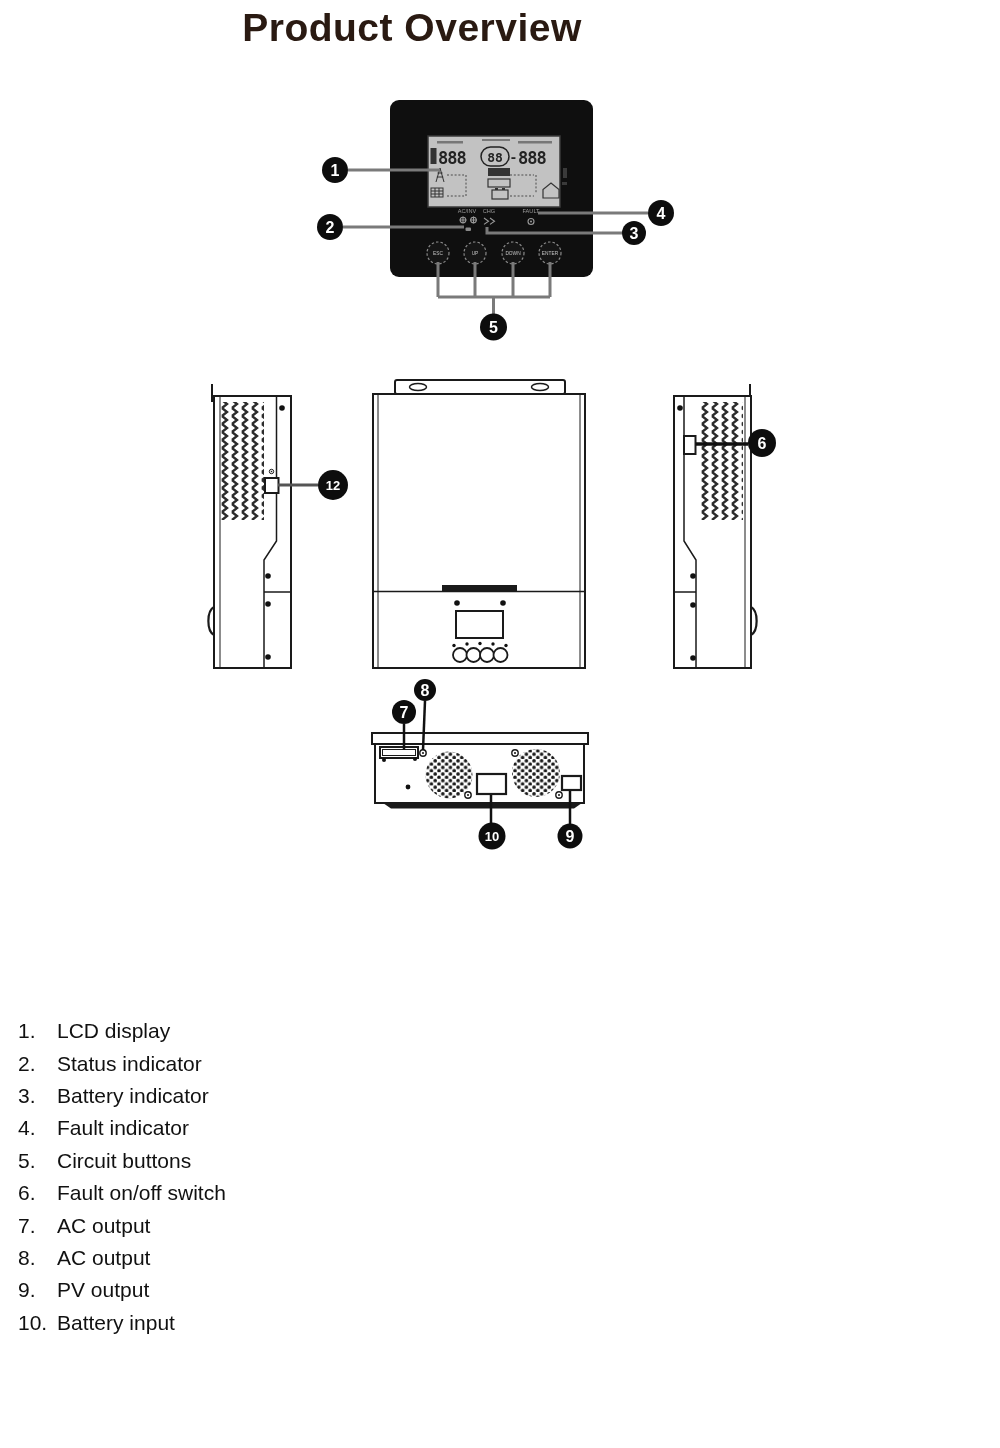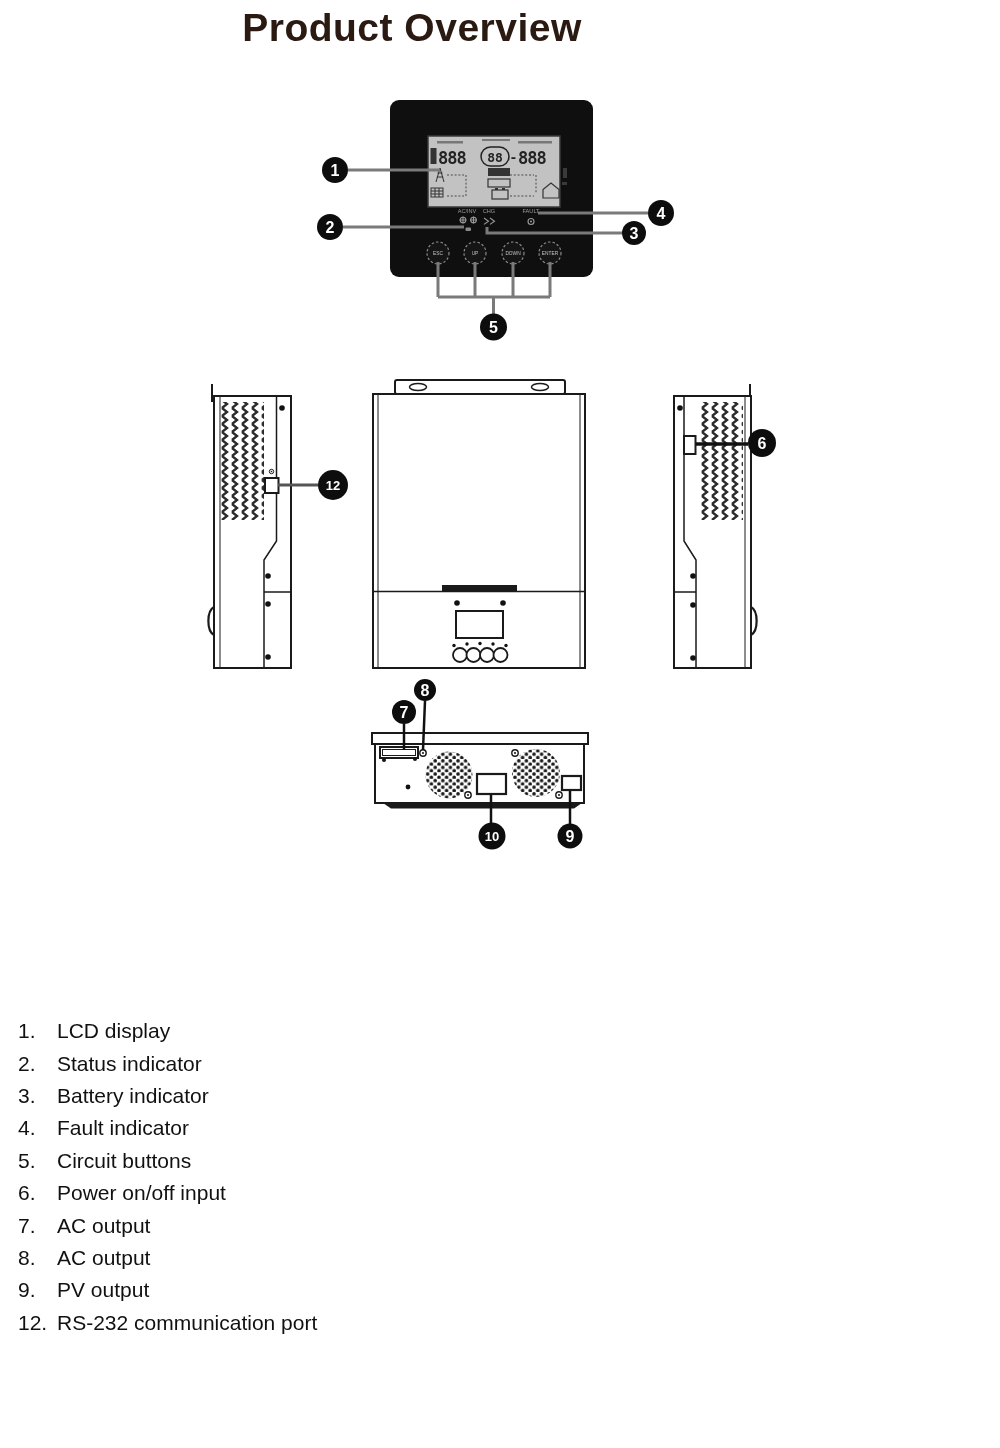--- a/index.html
+++ b/index.html
@@ -278,33 +278,33 @@
     <li>
       <span class="num">4.</span>
       <span class="lab">Fault indicator</span>
     </li>
     <li>
       <span class="num">5.</span>
       <span class="lab">Circuit buttons</span>
     </li>
     <li>
       <span class="num">6.</span>
-      <span class="lab">Power on/off input</span>
+      <span class="lab">Fault on/off switch</span>
     </li>
     <li>
       <span class="num">7.</span>
       <span class="lab">AC output</span>
     </li>
     <li>
       <span class="num">8.</span>
       <span class="lab">AC output</span>
     </li>
     <li>
       <span class="num">9.</span>
       <span class="lab">PV output</span>
     </li>
     <li>
-      <span class="num">12.</span>
-      <span class="lab">RS-232 communication port</span>
+      <span class="num">10.</span>
+      <span class="lab">Battery input</span>
     </li>
   </ol>
 
 </div>
 
 </body></html>

